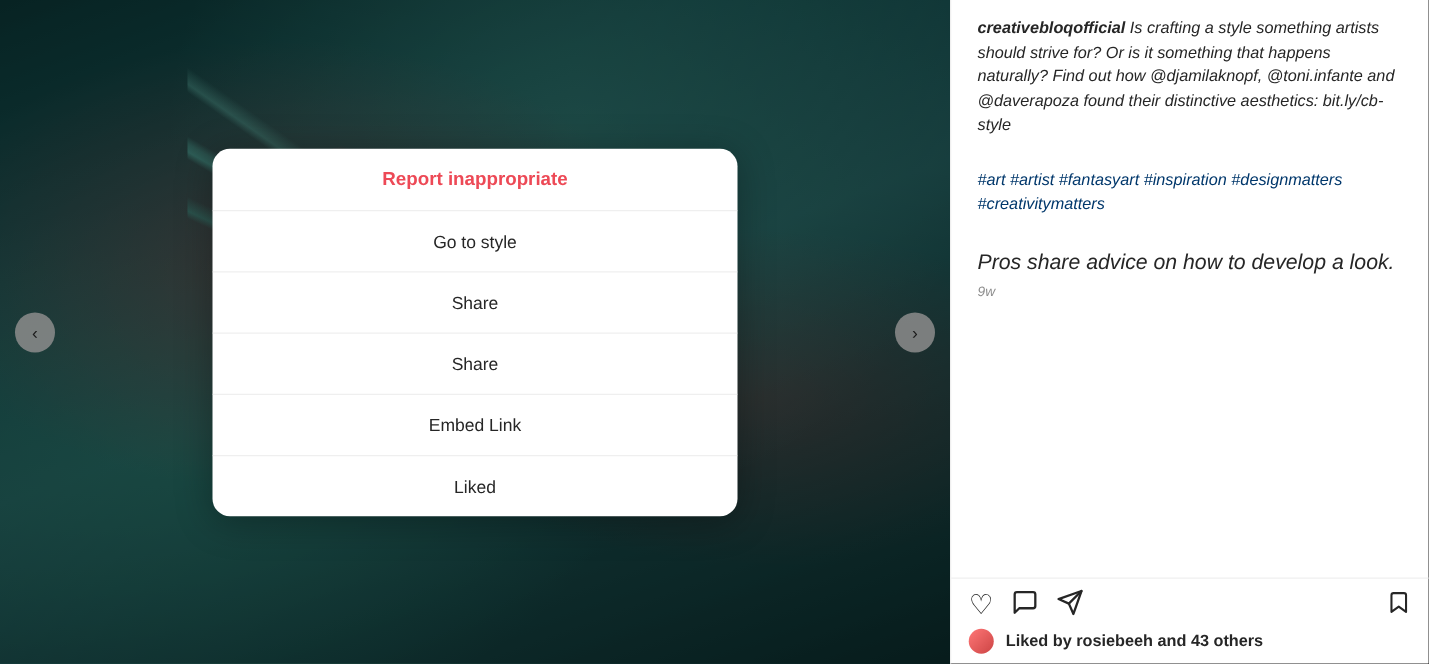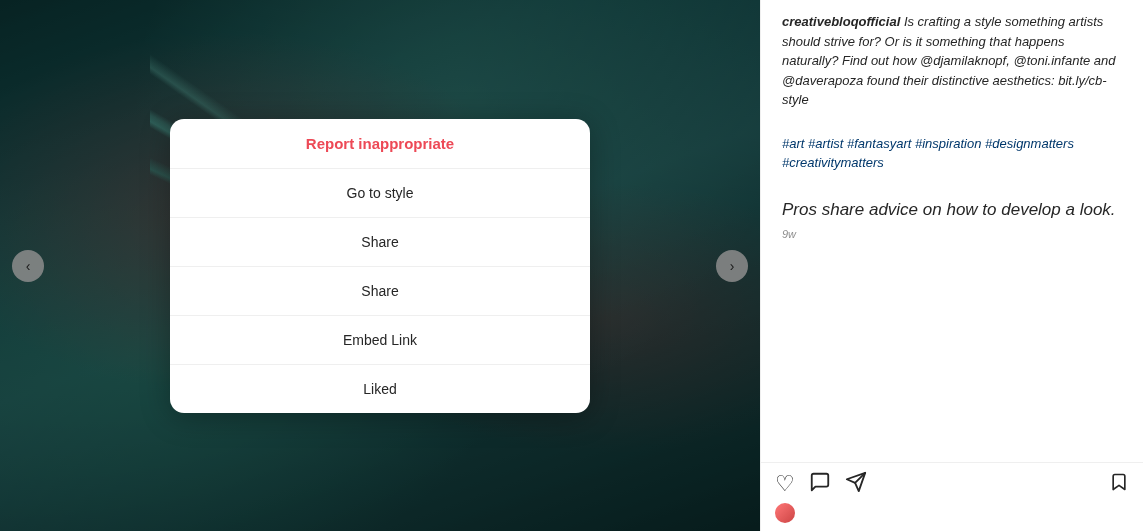--- a/index.html
+++ b/index.html
@@ -350,17 +350,18 @@
           </svg>
         </span>
         <span class="action-icon save-icon">
           <svg width="20" height="22" viewBox="0 0 24 24" fill="none" stroke="#262626" stroke-width="2" stroke-linecap="round" stroke-linejoin="round">
             <path d="M19 21l-7-5-7 5V5a2 2 0 0 1 2-2h10a2 2 0 0 1 2 2z"></path>
           </svg>
         </span>
       </div>
       <div class="likes-text">
         <span class="likes-avatar"></span>
+        <span>Liked by rosiebeeh and 43 others</span>
       </div>
     </div>
 
   </div>
 </div>
 
 </body></html>

